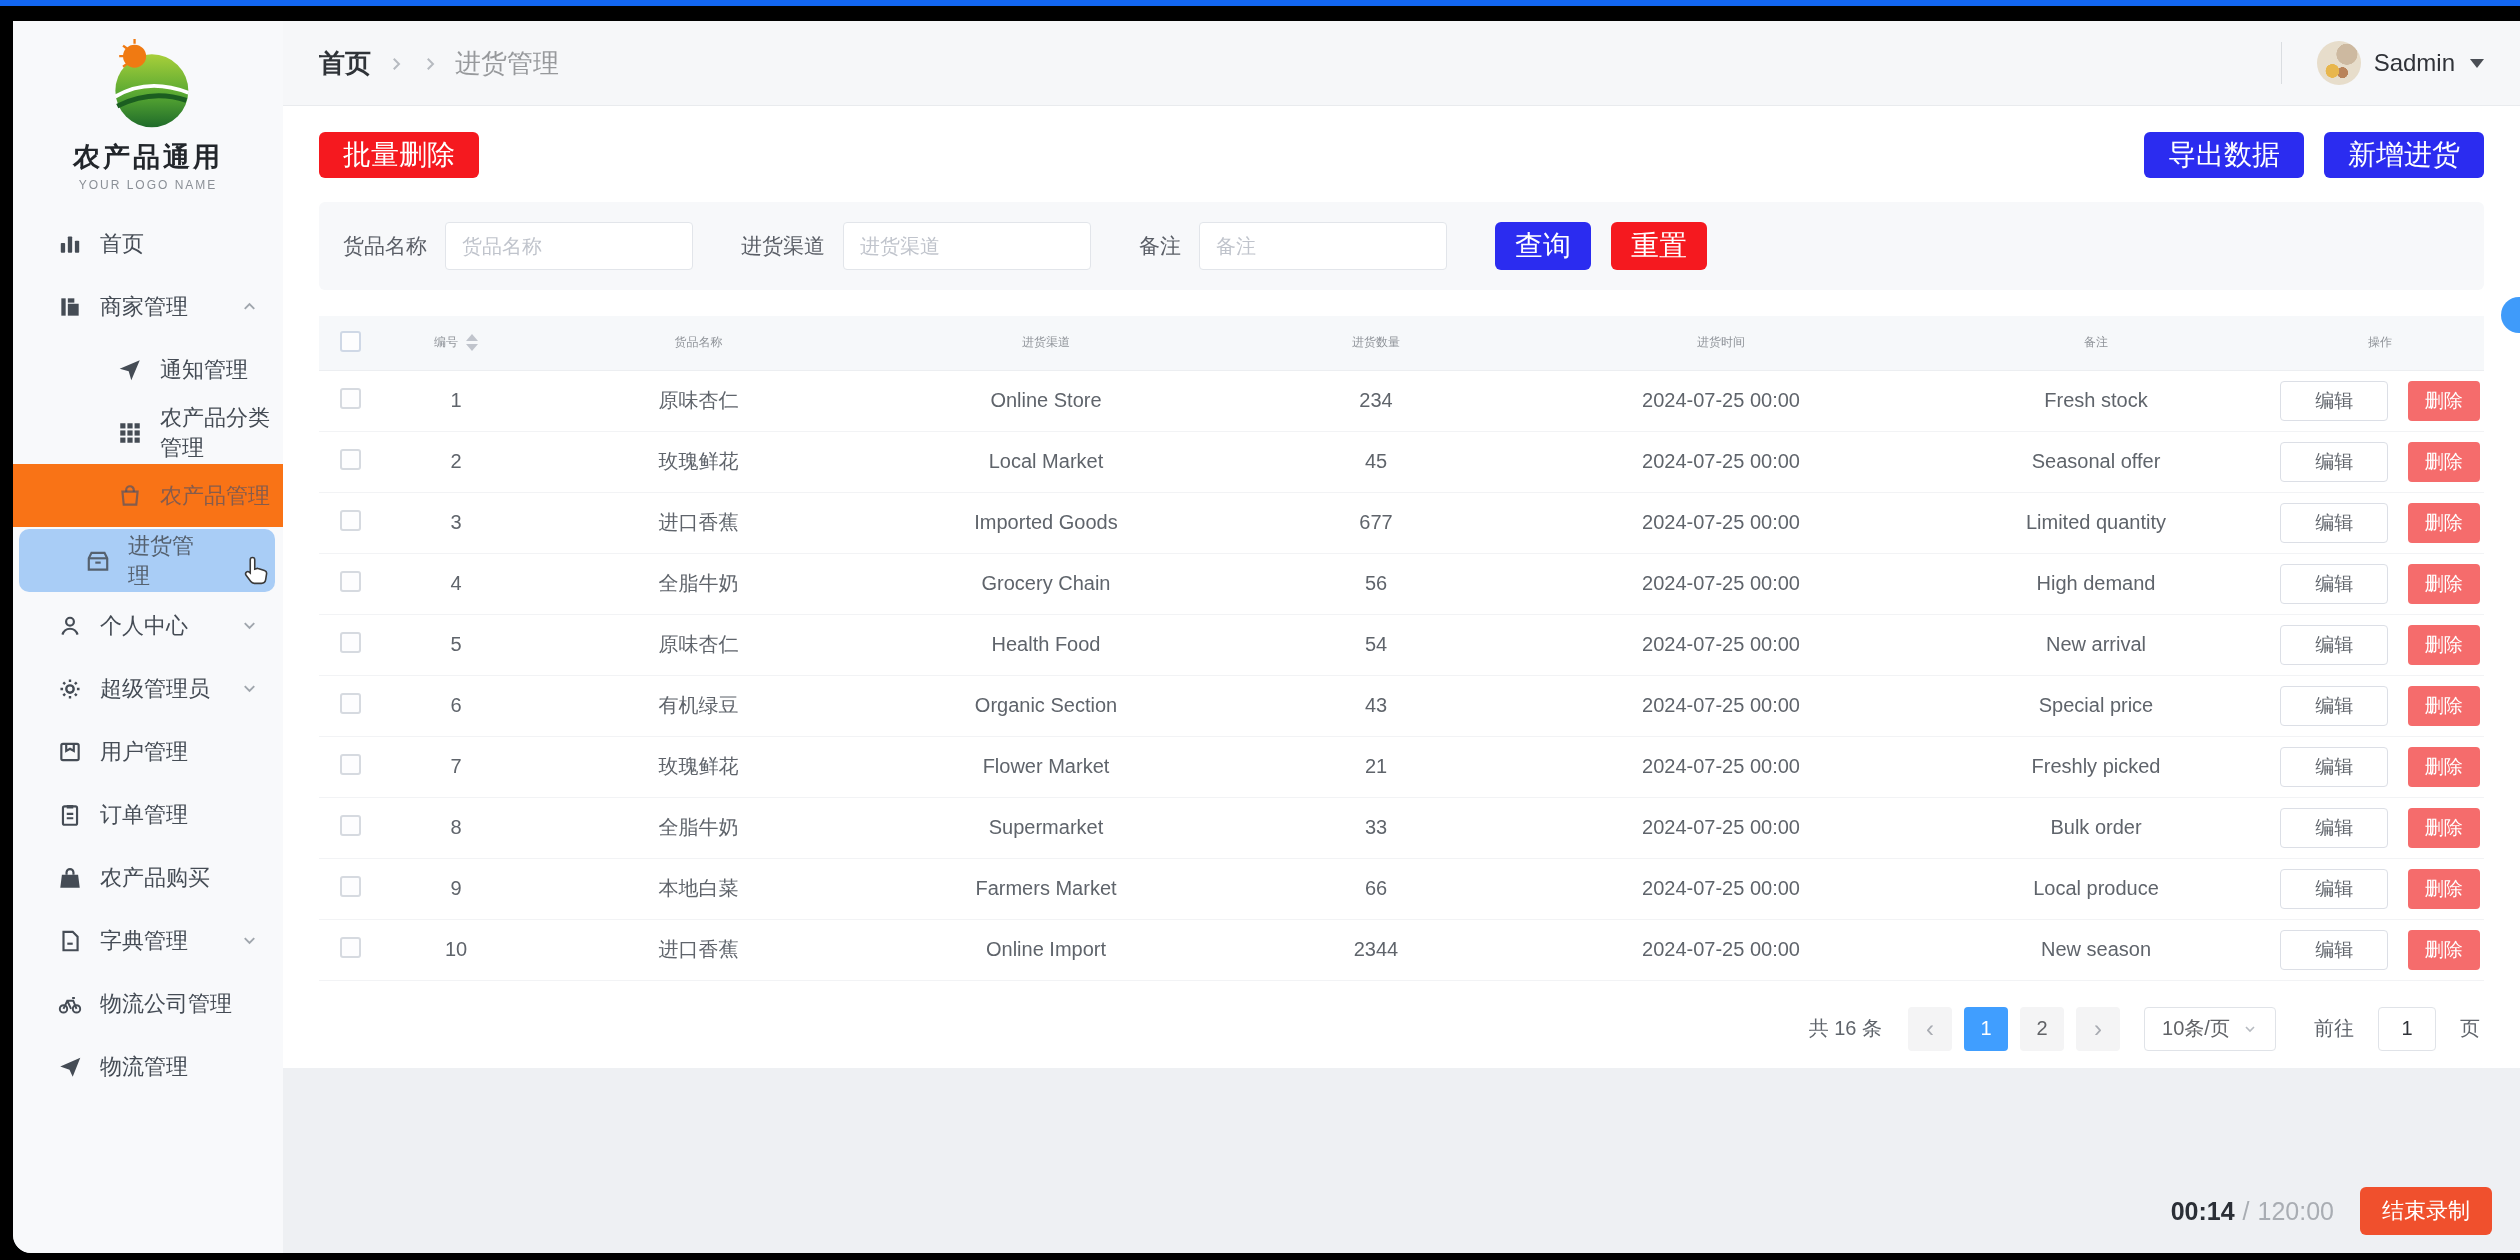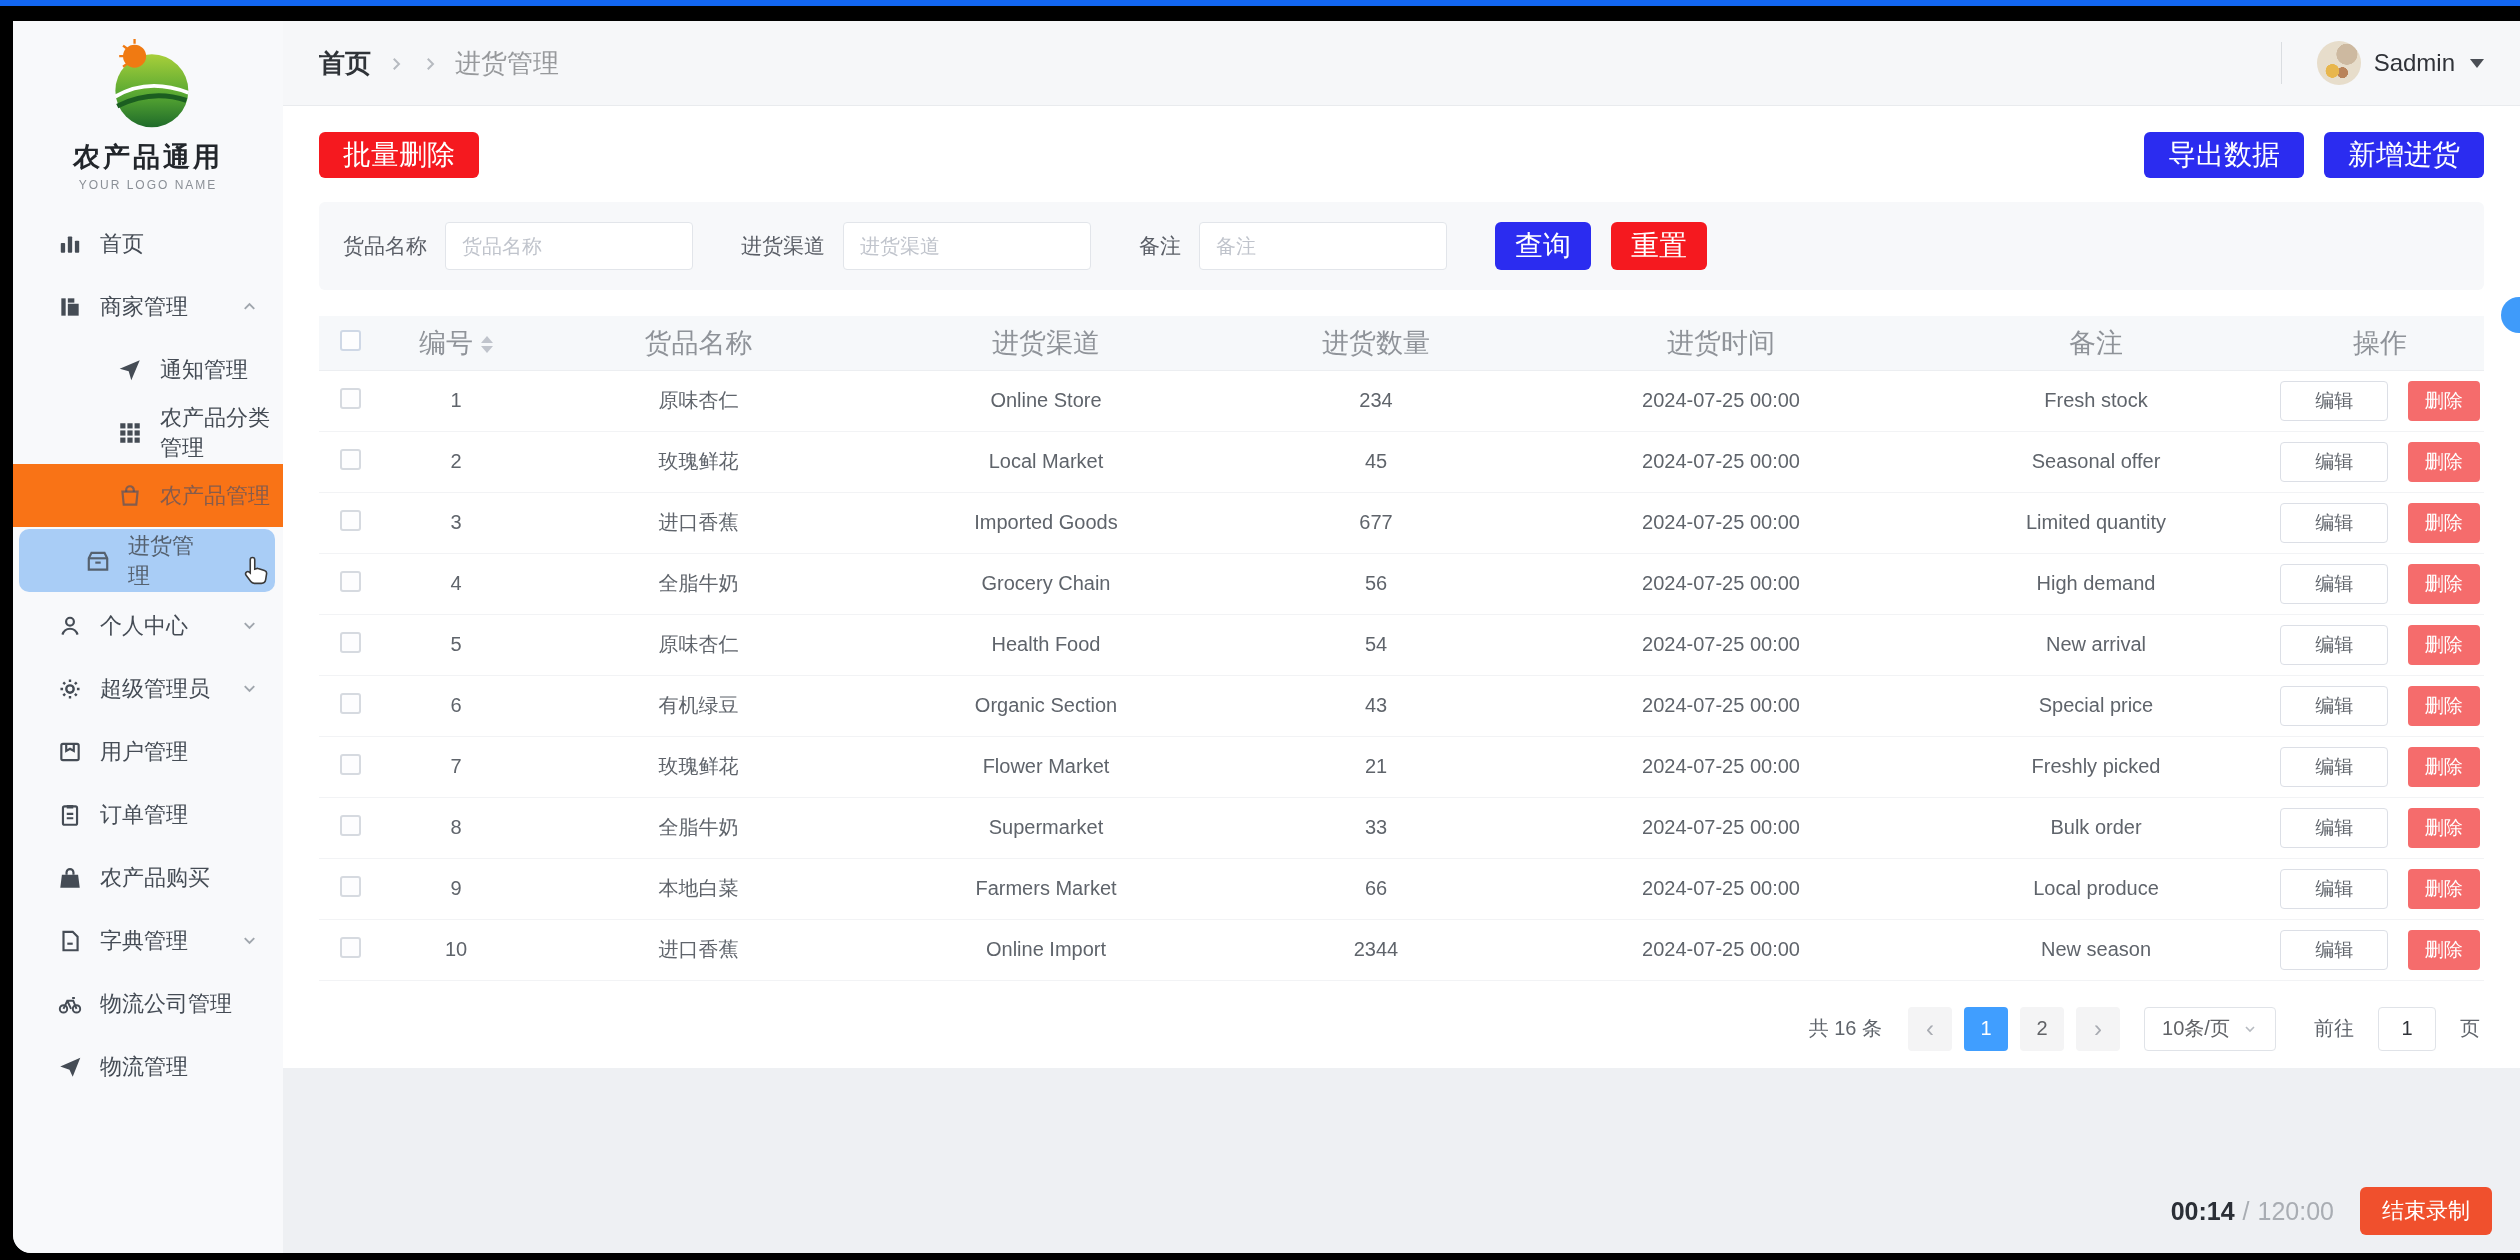--- a/index.html
+++ b/index.html
@@ -66,21 +66,21 @@
                  align-items:center; margin-bottom:26px; }
   .filter-group { display:flex; align-items:center; gap:18px; margin-right:48px; }
   .filter-label { font-size:21px; color:#5a5e66; white-space:nowrap; }
   .filter-input { width:248px; height:48px; background:#fff; border:1px solid #e2e5ea; border-radius:4px;
                   padding:0 16px; font-size:20px; color:#303339; font-family:inherit; }
   .filter-input::placeholder { color:#c0c4cc; }
   .filter-band .btn { height:48px; width:96px; padding:0; }
   .filter-band .btn + .btn { margin-left:20px; }
 
   table { width:100%; border-collapse:collapse; }
-  thead th { height:54px; background:#f6f8fa; color:#8f9399; font-weight:400; font-size:27px;
+  thead th { height:54px; background:#f6f8fa; color:#8f9399; font-weight:400; font-size:12px;
              text-align:center; }
   tbody td { height:61px; border-bottom:1px solid #f2f3f5; font-size:20px; color:#5f646b;
              text-align:center; }
   tbody tr:first-child td { border-top:1px solid #eceef1; }
   .c-check { width:62px; }
   .c-id { width:150px; }
   .c-name { width:335px; }
   .c-channel { width:360px; }
   .c-qty { width:300px; }
   .c-time { width:390px; }

